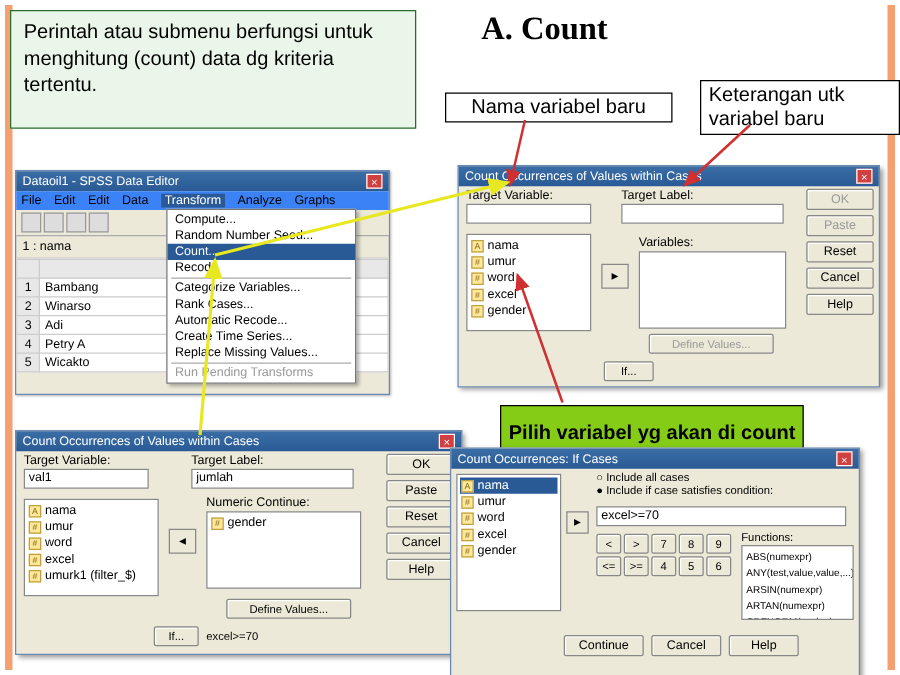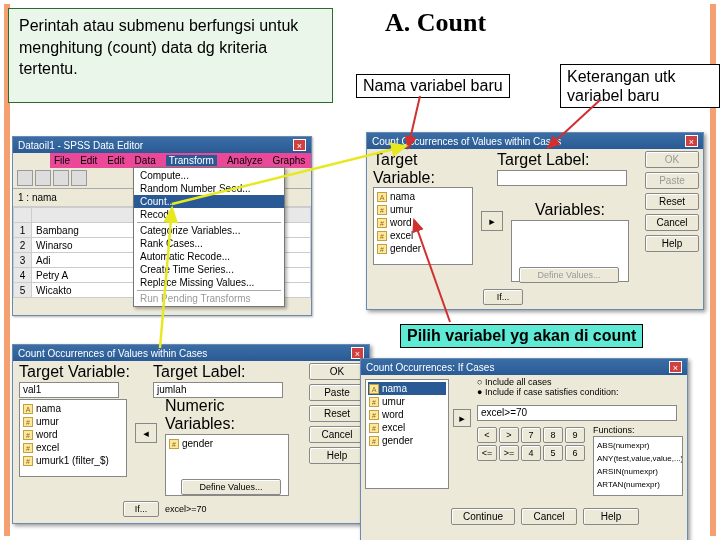--- a/index.html
+++ b/index.html
@@ -1,43 +1,43 @@
 <!DOCTYPE html>
 <html><head>
 <meta charset="utf-8">
 <style>
   * { box-sizing: border-box; margin: 0; padding: 0; }
   body { width: 720px; height: 540px; background: #fff; font-family: Arial, sans-serif; position: relative; overflow: hidden; }
   .border-frame { position: absolute; inset: 4px; border-left: 6px solid #f4a070; border-right: 6px solid #f4a070; }
   .desc-box { position: absolute; left: 8px; top: 8px; width: 325px; height: 95px; background: #eaf6ea; border: 1px solid #2b6b2b; padding: 6px 10px; font-size: 16px; line-height: 1.35; }
   .title { position: absolute; left: 385px; top: 8px; font-size: 26px; font-family: "Comic Sans MS", cursive; font-weight: bold; }
-  .label-a { position: absolute; left: 356px; top: 74px; font-size: 16px; background: #fff; border: 1px solid #000; padding: 2px 6px; }
+  .label-a { position: absolute; left: 356px; top: 74px; font-size: 16px; background: #fff; border: 1px solid #000; padding: 2px 20px; }
   .label-b { position: absolute; left: 560px; top: 64px; font-size: 16px; background: #fff; border: 1px solid #000; padding: 2px 6px; line-height: 1.2; }
-  .label-c { position: absolute; left: 400px; top: 324px; font-size: 16px; background: #5eead4; border: 1px solid #000; padding: 2px 6px; font-weight: bold; }
+  .label-c { position: absolute; left: 400px; top: 324px; font-size: 16px; background: #84cc16; border: 1px solid #000; padding: 13px 6px; font-weight: bold; }
 
   .win { position: absolute; background: #ece9d8; border: 1px solid #6b8ab2; font-size: 10px; box-shadow: 1px 1px 2px rgba(0,0,0,.3); }
   .titlebar { background: linear-gradient(#3a6ea5,#2a5a95); color: #fff; padding: 2px 5px; font-size: 10px; display: flex; justify-content: space-between; align-items: center; height: 16px; }
   .titlebar .x { background: #d04040; color: #fff; width: 13px; height: 12px; font-size: 9px; text-align: center; line-height: 12px; border: 1px solid #fff; }
-  .menubar { background: #ec4899; padding: 2px 4px; font-size: 10px; display: flex; gap: 10px; margin-left: 37px; }
+  .menubar { background: #3b82f6; padding: 2px 4px; font-size: 10px; display: flex; gap: 10px; }
   .toolbar { background: #ece9d8; padding: 2px 4px; display: flex; gap: 2px; border-bottom: 1px solid #aaa; }
   .tb-btn { width: 16px; height: 16px; background: #ddd; border: 1px solid #999; }
   .dropdown { position: absolute; background: #fff; border: 1px solid #777; font-size: 10px; padding: 1px 0; box-shadow: 2px 2px 3px rgba(0,0,0,.3); }
   .dropdown div { padding: 1px 10px 1px 6px; white-space: nowrap; }
   .dropdown .hl { background: #2a5a95; color: #fff; }
   .dropdown .sep { border-top: 1px solid #aaa; margin: 1px 3px; padding: 0; }
   .dropdown .dim { color: #999; }
   .grid { background: #fff; font-size: 10px; }
   .grid table { border-collapse: collapse; width: 100%; }
   .grid th, .grid td { border: 1px solid #ccc; padding: 1px 4px; text-align: left; height: 15px; }
   .grid th { background: #e8e8e8; font-weight: normal; text-align: center; }
   .grid .rowh { background: #e8e8e8; text-align: center; width: 18px; }
 
   .dlg { position: absolute; background: #ece9d8; border: 1px solid #6b8ab2; font-size: 10px; box-shadow: 2px 2px 4px rgba(0,0,0,.4); }
   .dlg-body { padding: 6px; position: relative; }
-  .lbl { font-size: 16px; margin-bottom: 1px; display: block; }
+  .lbl { font-size: 10px; margin-bottom: 1px; display: block; }
   .inp { background: #fff; border: 1px solid #888; height: 16px; padding: 1px 3px; font-size: 10px; }
   .listbox { background: #fff; border: 1px solid #888; font-size: 10px; padding: 2px; overflow: hidden; }
   .listbox div { display: flex; align-items: center; gap: 3px; padding: 0 1px; line-height: 13px; }
   .vicon { width: 10px; height: 10px; display: inline-block; border: 1px solid #c0a040; background: #ffe89a; font-size: 7px; text-align: center; line-height: 9px; color: #8a6a20; }
   .btn { background: #ece9d8; border: 1px solid #888; border-radius: 2px; padding: 2px 0; font-size: 10px; text-align: center; box-shadow: inset 1px 1px 0 #fff; }
   .small { font-size: 9px; }
   .arrowbtn { width: 22px; height: 20px; background: #ece9d8; border: 1px solid #888; text-align: center; line-height: 18px; font-size: 11px; }
 
   svg.overlay { position: absolute; left: 0; top: 0; pointer-events: none; }
 </style>
@@ -149,21 +149,21 @@
       <div>
           <span class="vicon">#</span>
           <span>excel</span>
         </div>
       <div>
           <span class="vicon">#</span>
           <span>gender</span>
         </div>
     </div>
     <div class="arrowbtn" style="position:absolute;left:114px;top:62px;">▸</div>
-    <div style="position:absolute;left:144px;top:52px;width:118px;text-align:center;">
+    <div style="position:absolute;left:144px;top:40px;width:118px;">
       <span class="lbl">Variables:</span>
       <div class="listbox" style="width:118px;height:62px;"></div>
     </div>
     <div class="btn small" style="position:absolute;left:152px;top:118px;width:100px;color:#999;">Define Values...</div>
     <div class="btn small" style="position:absolute;left:116px;top:140px;width:40px;">If...</div>
     <div style="position:absolute;right:4px;top:2px;width:54px;display:flex;flex-direction:column;gap:4px;">
       <div class="btn" style="color:#999;">OK</div>
       <div class="btn" style="color:#999;">Paste</div>
       <div class="btn">Reset</div>
       <div class="btn">Cancel</div>
@@ -203,21 +203,21 @@
           <span class="vicon">#</span>
           <span>excel</span>
         </div>
       <div>
           <span class="vicon">#</span>
           <span>umurk1 (filter_$)</span>
         </div>
     </div>
     <div class="arrowbtn" style="position:absolute;left:122px;top:62px;">◂</div>
     <div style="position:absolute;left:152px;top:36px;width:124px;">
-      <span class="lbl">Numeric Variables:</span>
+      <span class="lbl">Numeric Continue:</span>
       <div class="listbox" style="width:124px;height:62px;">
         <div>
             <span class="vicon">#</span>
             <span>gender</span>
           </div>
       </div>
     </div>
     <div class="btn small" style="position:absolute;left:168px;top:118px;width:100px;">Define Values...</div>
     <div class="btn small" style="position:absolute;left:110px;top:140px;width:36px;">If...</div>
     <div class="small" style="position:absolute;left:152px;top:143px;">excel&gt;=70</div>

